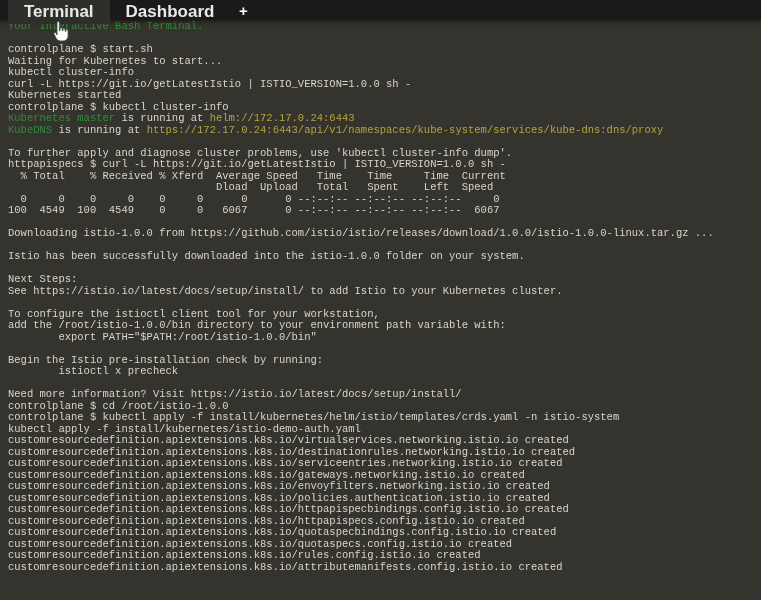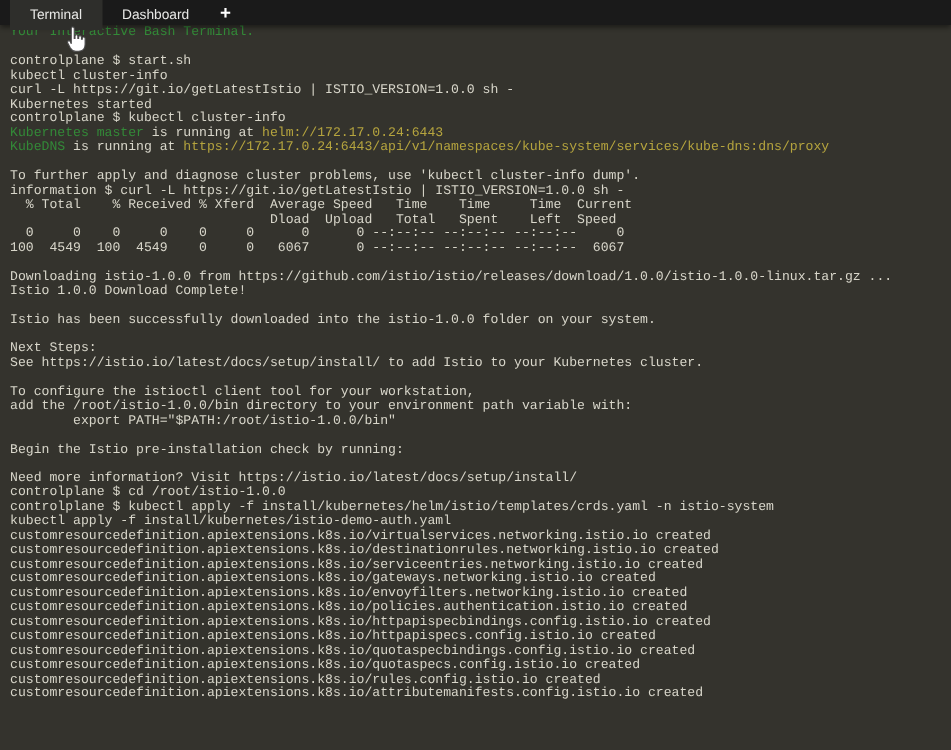--- a/index.html
+++ b/index.html
@@ -9,21 +9,21 @@
   *{box-sizing:border-box;margin:0;padding:0;}
   html,body{width:761px;height:600px;overflow:hidden;}
   body{background:var(--terminal-bg);position:relative;font-family:"Liberation Sans",sans-serif;}
   .tabbar{
     position:absolute;top:0;left:0;width:761px;height:20px;
     background:var(--tabbar-bg);display:flex;align-items:stretch;z-index:3;
     box-shadow:0 2px 4px rgba(0,0,0,0.45);
   }
   .tab{
     display:flex;align-items:center;justify-content:center;
-    padding:12px 16px;font-size:11px;font-weight:normal;color:var(--tab-text);
+    padding:12px 16px;font-size:17px;font-weight:bold;color:var(--tab-text);
     cursor:pointer;white-space:nowrap;
   }
   .tab.active{background:var(--active-tab-bg);margin-left:8px;}
   .newtab{
     display:flex;align-items:center;justify-content:center;
     width:26px;color:#ffffff;font-size:15px;font-weight:bold;cursor:pointer;
   }
   .terminal{
     position:absolute;top:20px;left:0;width:761px;height:580px;
     background:var(--terminal-bg);overflow:hidden;
@@ -48,47 +48,48 @@
   </div>
   <div class="newtab">
     <span>+</span>
   </div>
 </div>
 
 <div class="terminal" id="terminal-output">
     <div class="line"><span class="c-green">Your Interactive Bash Terminal.</span></div>
     <div class="line"></div>
     <div class="line"><span>controlplane $ start.sh</span></div>
+    <div class="line"><span>Waiting for Kubernetes to start...</span></div>
     <div class="line"><span>kubectl cluster-info</span></div>
     <div class="line"><span>curl -L https://git.io/getLatestIstio | ISTIO_VERSION=1.0.0 sh -</span></div>
     <div class="line"><span>Kubernetes started</span></div>
     <div class="line"><span>controlplane $ kubectl cluster-info</span></div>
     <div class="line"><span class="c-green">Kubernetes master</span><span> is running at </span><span class="c-yellow">helm://172.17.0.24:6443</span></div>
     <div class="line"><span class="c-green">KubeDNS</span><span> is running at </span><span class="c-yellow">https://172.17.0.24:6443/api/v1/namespaces/kube-system/services/kube-dns:dns/proxy</span></div>
     <div class="line"></div>
     <div class="line"><span>To further apply and diagnose cluster problems, use 'kubectl cluster-info dump'.</span></div>
-    <div class="line"><span>information $ curl -L https://git.io/getLatestIstio | ISTIO_VERSION=1.0.0 sh -</span></div>
+    <div class="line"><span>httpapispecs $ curl -L https://git.io/getLatestIstio | ISTIO_VERSION=1.0.0 sh -</span></div>
     <div class="line"><span>  % Total    % Received % Xferd  Average Speed   Time    Time     Time  Current</span></div>
     <div class="line"><span>                                 Dload  Upload   Total   Spent    Left  Speed</span></div>
     <div class="line"><span>  0     0    0     0    0     0      0      0 --:--:-- --:--:-- --:--:--     0</span></div>
     <div class="line"><span>100  4549  100  4549    0     0   6067      0 --:--:-- --:--:-- --:--:--  6067</span></div>
     <div class="line"></div>
     <div class="line"><span>Downloading istio-1.0.0 from https://github.com/istio/istio/releases/download/1.0.0/istio-1.0.0-linux.tar.gz ...</span></div>
-    <div class="line"><span>Istio 1.0.0 Download Complete!</span></div>
     <div class="line"></div>
     <div class="line"><span>Istio has been successfully downloaded into the istio-1.0.0 folder on your system.</span></div>
     <div class="line"></div>
     <div class="line"><span>Next Steps:</span></div>
     <div class="line"><span>See https://istio.io/latest/docs/setup/install/ to add Istio to your Kubernetes cluster.</span></div>
     <div class="line"></div>
     <div class="line"><span>To configure the istioctl client tool for your workstation,</span></div>
     <div class="line"><span>add the /root/istio-1.0.0/bin directory to your environment path variable with:</span></div>
     <div class="line"><span>        export PATH="$PATH:/root/istio-1.0.0/bin"</span></div>
     <div class="line"></div>
     <div class="line"><span>Begin the Istio pre-installation check by running:</span></div>
+    <div class="line"><span>        istioctl x precheck</span></div>
     <div class="line"></div>
     <div class="line"><span>Need more information? Visit https://istio.io/latest/docs/setup/install/</span></div>
     <div class="line"><span>controlplane $ cd /root/istio-1.0.0</span></div>
     <div class="line"><span>controlplane $ kubectl apply -f install/kubernetes/helm/istio/templates/crds.yaml -n istio-system</span></div>
     <div class="line"><span>kubectl apply -f install/kubernetes/istio-demo-auth.yaml</span></div>
     <div class="line"><span>customresourcedefinition.apiextensions.k8s.io/virtualservices.networking.istio.io created</span></div>
     <div class="line"><span>customresourcedefinition.apiextensions.k8s.io/destinationrules.networking.istio.io created</span></div>
     <div class="line"><span>customresourcedefinition.apiextensions.k8s.io/serviceentries.networking.istio.io created</span></div>
     <div class="line"><span>customresourcedefinition.apiextensions.k8s.io/gateways.networking.istio.io created</span></div>
     <div class="line"><span>customresourcedefinition.apiextensions.k8s.io/envoyfilters.networking.istio.io created</span></div>

